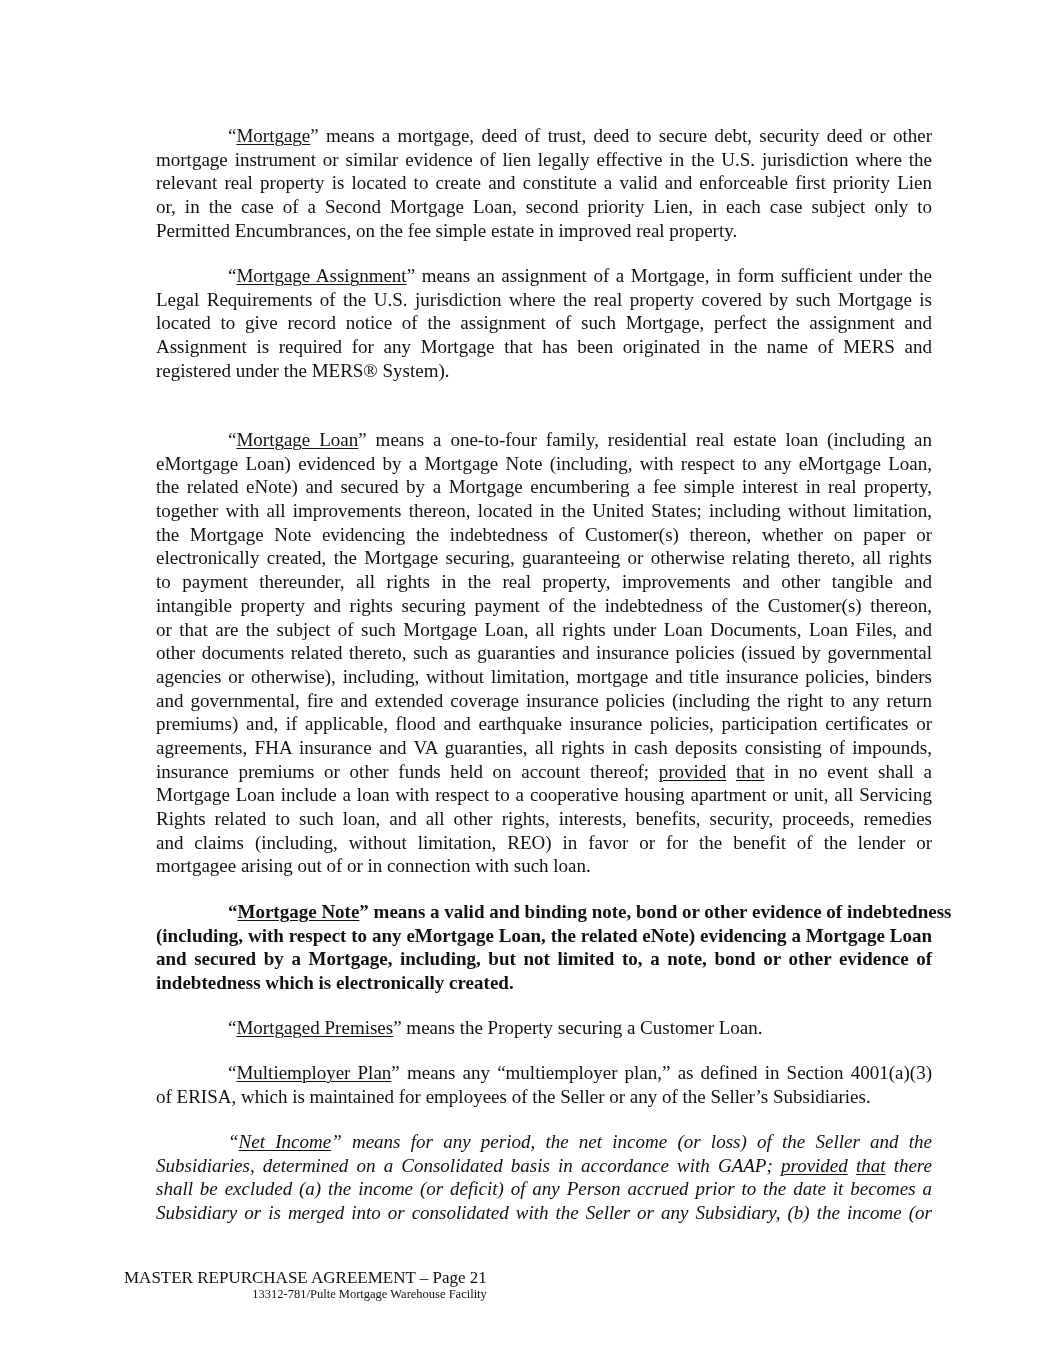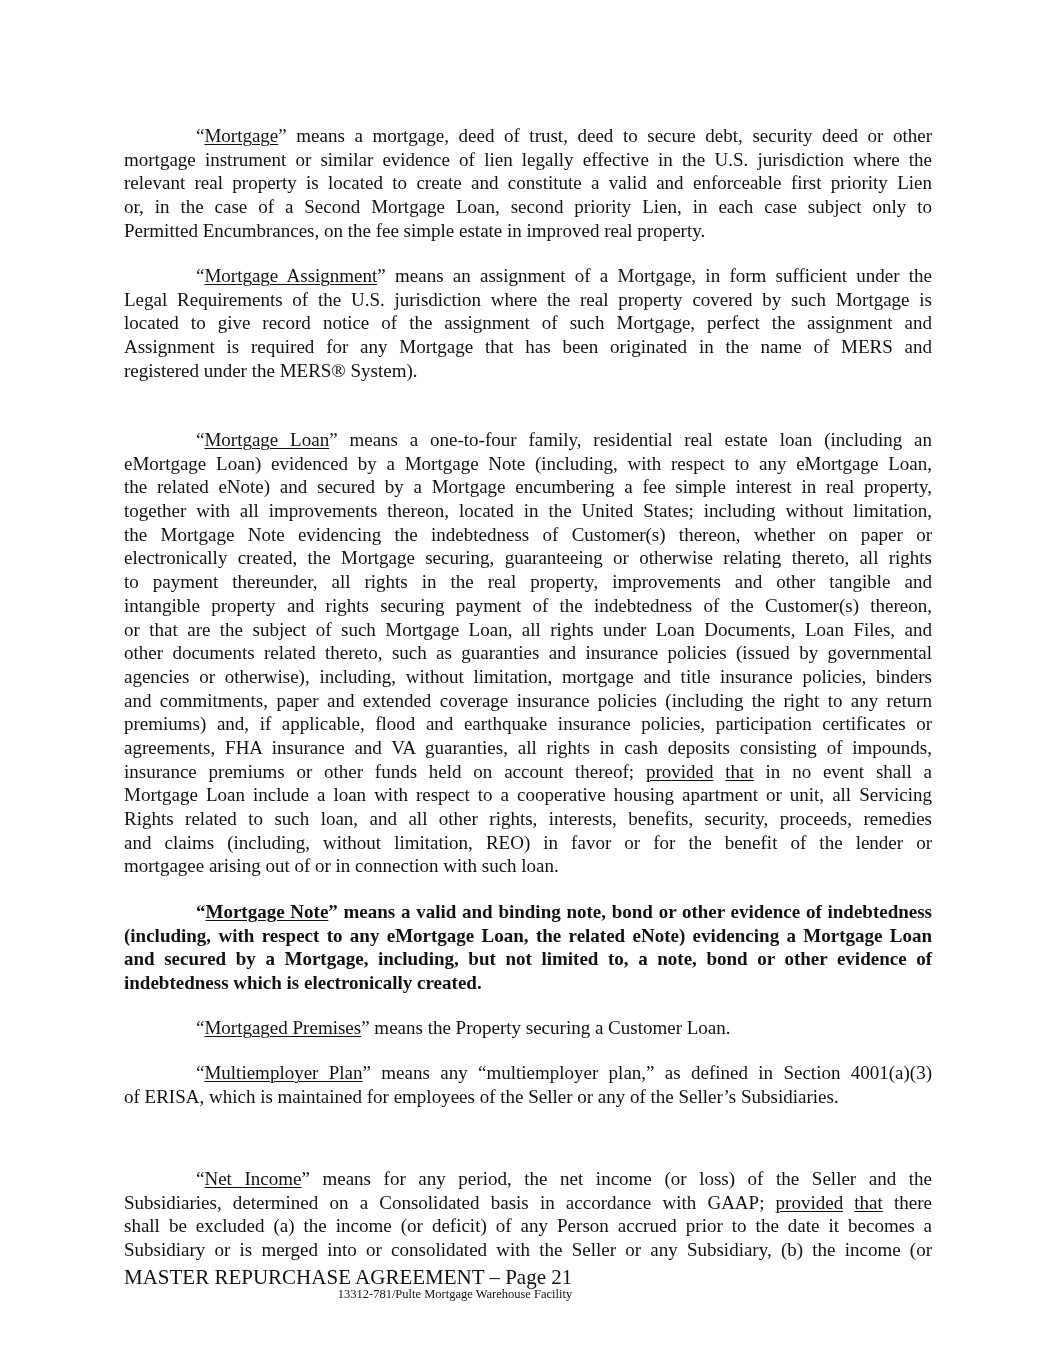--- a/index.html
+++ b/index.html
@@ -8,27 +8,27 @@
     position: absolute; left: 0; top: 0; width: 1055px; height: 1365px;
     background: #ffffff; color: #111111;
     font-family: "Liberation Serif", "DejaVu Serif", serif;
   }
   .para {
     position: absolute; left: 124px; width: 808px;
     font-size: 19px; line-height: 23.7px;
   }
   .line {
     display: block; height: 23.7px; white-space: nowrap;
-    text-align: justify; text-align-last: justify;
+    text-align: justify; text-align-last: justify; margin-left: 32px;
   }
   .line.last { text-align-last: left; }
   .line.first { padding-left: 72px; }
   .u { text-decoration: underline; text-underline-offset: 2px; text-decoration-thickness: 1px; }
   .footer { position: absolute; left: 124px; top: 1268px; }
-  .footer-title { font-size: 21px; line-height: 19px; }
+  .footer-title { font-size: 17px; line-height: 19px; }
   .footer-sub { font-size: 12.5px; line-height: 15px; text-align: right; }
 </style>
 </head>
 <body>
 
 <div class="page">
 
   <div class="para" style="top:124px;">
     <span class="line first"><span>“</span><span class="u">Mortgage</span><span>” means a mortgage, deed of trust, deed to secure debt, security deed or other</span></span>
     <span class="line">mortgage instrument or similar evidence of lien legally effective in the U.S. jurisdiction where the</span>
@@ -50,21 +50,21 @@
     <span class="line">eMortgage Loan) evidenced by a Mortgage Note (including, with respect to any eMortgage Loan,</span>
     <span class="line">the related eNote) and secured by a Mortgage encumbering a fee simple interest in real property,</span>
     <span class="line">together with all improvements thereon, located in the United States; including without limitation,</span>
     <span class="line">the Mortgage Note evidencing the indebtedness of Customer(s) thereon, whether on paper or</span>
     <span class="line">electronically created, the Mortgage securing, guaranteeing or otherwise relating thereto, all rights</span>
     <span class="line">to payment thereunder, all rights in the real property, improvements and other tangible and</span>
     <span class="line">intangible property and rights securing payment of the indebtedness of the Customer(s) thereon,</span>
     <span class="line">or that are the subject of such Mortgage Loan, all rights under Loan Documents, Loan Files, and</span>
     <span class="line">other documents related thereto, such as guaranties and insurance policies (issued by governmental</span>
     <span class="line">agencies or otherwise), including, without limitation, mortgage and title insurance policies, binders</span>
-    <span class="line">and commitments, paper and extended coverage insurance policies (including the right to any return</span>
+    <span class="line">and governmental, fire and extended coverage insurance policies (including the right to any return</span>
     <span class="line">premiums) and, if applicable, flood and earthquake insurance policies, participation certificates or</span>
     <span class="line">agreements, FHA insurance and VA guaranties, all rights in cash deposits consisting of impounds,</span>
     <span class="line"><span>insurance premiums or other funds held on account thereof; </span><span class="u">provided</span> <span class="u">that</span><span> in no event shall a</span></span>
     <span class="line">Mortgage Loan include a loan with respect to a cooperative housing apartment or unit, all Servicing</span>
     <span class="line">Rights related to such loan, and all other rights, interests, benefits, security, proceeds, remedies</span>
     <span class="line">and claims (including, without limitation, REO) in favor or for the benefit of the lender or</span>
     <span class="line last">mortgagee arising out of or in connection with such loan.</span>
   </div>
 
   <div class="para" style="top:900px;font-weight:bold;">
@@ -76,21 +76,21 @@
 
   <div class="para" style="top:1016px;">
     <span class="line first last"><span>“</span><span class="u">Mortgaged Premises</span><span>” means the Property securing a Customer Loan.</span></span>
   </div>
 
   <div class="para" style="top:1061px;">
     <span class="line first"><span>“</span><span class="u">Multiemployer Plan</span><span>” means any “multiemployer plan,” as defined in Section 4001(a)(3)</span></span>
     <span class="line last">of ERISA, which is maintained for employees of the Seller or any of the Seller’s Subsidiaries.</span>
   </div>
 
-  <div class="para" style="top:1167px;">
+  <div class="para" style="top:1130px;font-style:italic;">
     <span class="line first"><span>“</span><span class="u">Net Income</span><span>” means for any period, the net income (or loss) of the Seller and the</span></span>
     <span class="line"><span>Subsidiaries, determined on a Consolidated basis in accordance with GAAP; </span><span class="u">provided</span> <span class="u">that</span><span> there</span></span>
     <span class="line">shall be excluded (a) the income (or deficit) of any Person accrued prior to the date it becomes a</span>
     <span class="line">Subsidiary or is merged into or consolidated with the Seller or any Subsidiary, (b) the income (or</span>
   </div>
 
   <div class="footer">
     <div class="footer-title">MASTER REPURCHASE AGREEMENT – Page 21</div>
     <div class="footer-sub">13312-781/Pulte Mortgage Warehouse Facility</div>
   </div>

